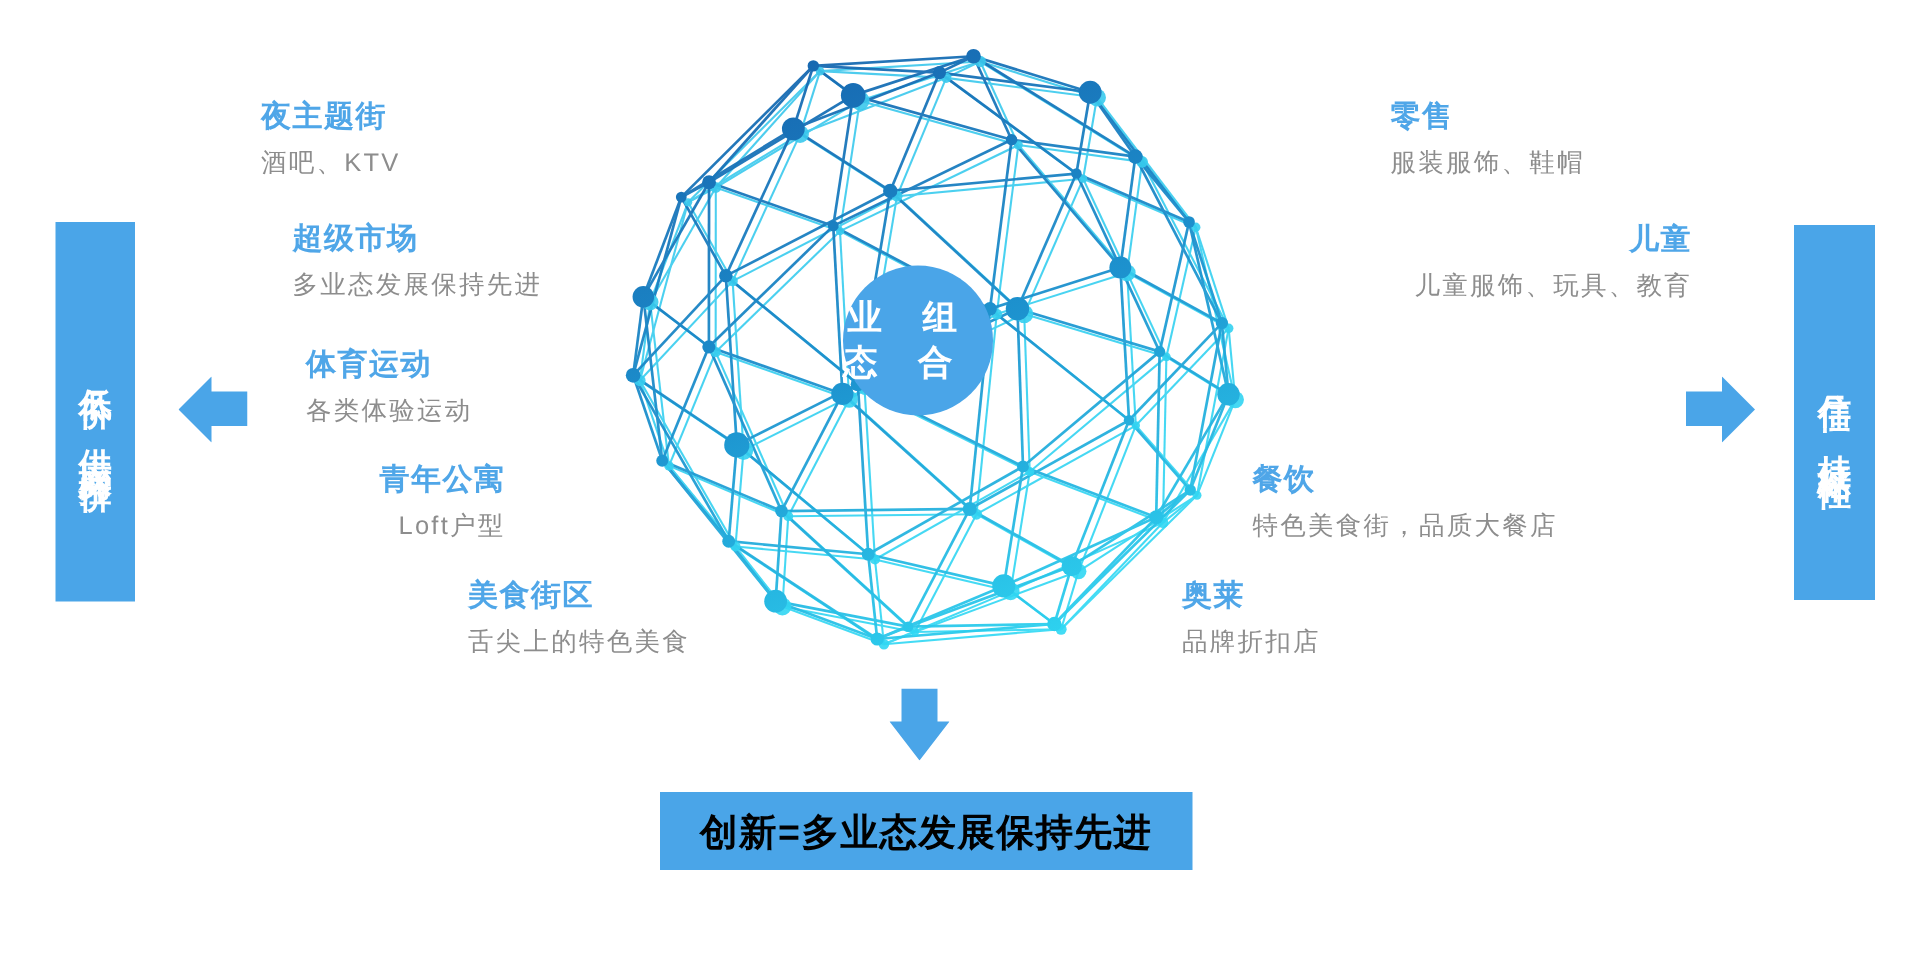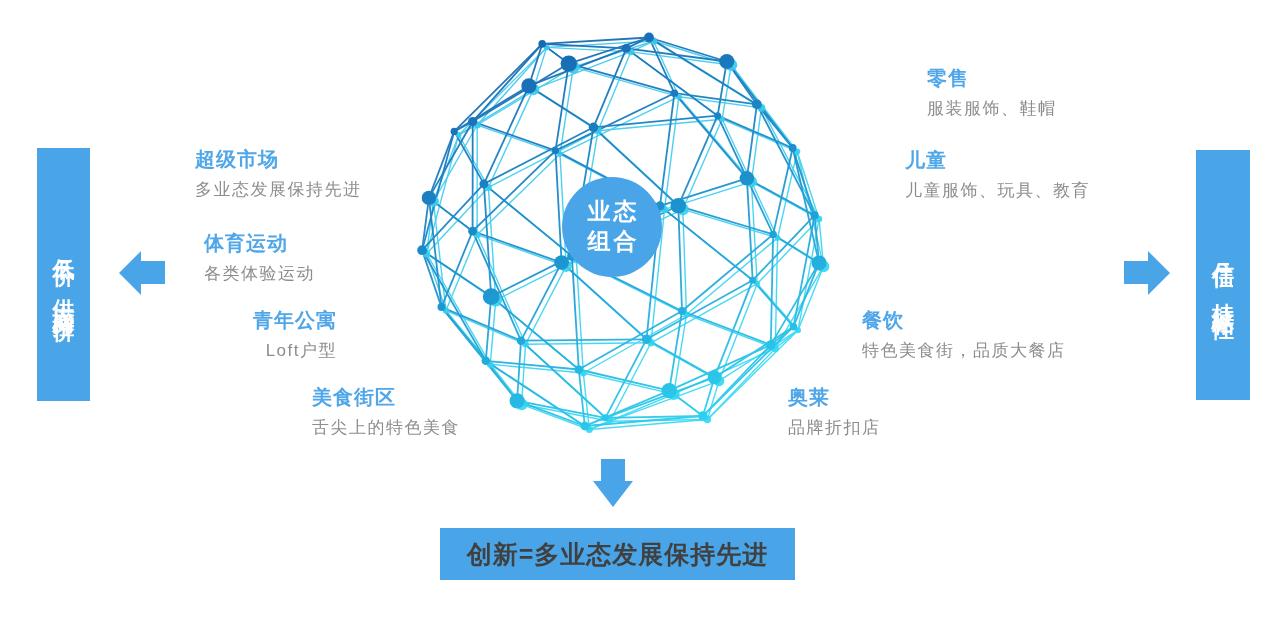--- a/index.html
+++ b/index.html
@@ -20,50 +20,49 @@
     width: 1280px; height: 639px;
     pointer-events: none;
   }
   
   .center-badge {
     position: absolute;
     left: 562px; top: 177px;
     width: 100px; height: 100px;
     border-radius: 50%;
     background: var(--accent, #4aa5e8);
-    display: flex; flex-direction: column;
+    display: flex; flex-direction: row;
     align-items: center; justify-content: center;
     color: #ffffff;
     font-size: 23px; font-weight: bold;
     letter-spacing: 3px; line-height: 1.3;
     text-indent: 3px; 
-    text-align: right;
   }
   
   .cat-item { position: absolute; white-space: nowrap; }
   .cat-title {
     font-size: 20px; font-weight: bold;
     color: var(--heading, #4fa6e8);
     letter-spacing: 1px; line-height: 24px;
   }
   .cat-desc {
     font-size: 17px;
     color: var(--desc-gray, #8d8d8d);
     letter-spacing: 1.5px; line-height: 20px;
     margin-top: 9px;
   }
   .li-0 { left: 174px; top: 66px; }
   .li-1 { left: 195px; top: 147px; }
   .li-2 { left: 204px; top: 231px; }
   .li-3 { left: 253px; top: 308px; text-align: right; }
   .li-4 { left: 312px; top: 385px; }
   .ri-0 { left: 927px; top: 66px; }
-  .ri-1 { left: 905px; top: 148px; }
+  .ri-1 { left: 943px; top: 148px; text-align: right; }
   .ri-2 { left: 870px; top: 231px; }
-  .ri-3 { left: 835px; top: 308px; margin-left: 27px; }
+  .ri-3 { left: 835px; top: 308px; }
   .ri-4 { left: 788px; top: 385px; }
   
   .v-banner {
     position: absolute;
     background: var(--accent, #4aa5e8);
     display: flex; align-items: center; justify-content: center;
   }
   .v-banner span {
     writing-mode: vertical-rl;
     text-orientation: upright;
@@ -71,21 +70,21 @@
     font-size: 22px; font-weight: bold;
     letter-spacing: 5px; line-height: 1;
   }
   .banner-left  { left: 37px;   top: 148px; width: 53px; height: 253px; }
   .banner-right { left: 1196px; top: 150px; width: 54px; height: 250px; }
   .banner-bottom {
     position: absolute;
     left: 440px; top: 528px; width: 355px; height: 52px;
     background: var(--accent, #4aa5e8);
     display: flex; align-items: center; justify-content: center;
-    color: #404040; font-size: 25px; font-weight: bold;
+    color: #000000; font-size: 25px; font-weight: bold;
     letter-spacing: 1px; white-space: nowrap; text-align: center;
   }
   
   .block-arrow { position: absolute; }
   .arrow-left-pos  { left: 119px;  top: 251px; }
   .arrow-right-pos { left: 1124px; top: 251px; }
   .arrow-down-pos  { left: 593px;  top: 459px; }
   .block-arrow polygon { fill: var(--accent, #4aa5e8); }
 </style>
 </head>
@@ -437,20 +436,24 @@
         <circle cx="752.7" cy="280.2" r="3.5"></circle>
         <circle cx="814.6" cy="215.4" r="4.1"></circle>
       </g>
     </svg>
 
   <div class="center-badge">
     <div>业态</div>
     <div>组合</div>
   </div>
 
+  <div class="cat-item li-0">
+    <div class="cat-title">夜主题街</div>
+    <div class="cat-desc">酒吧、KTV</div>
+  </div>
   <div class="cat-item li-1">
     <div class="cat-title">超级市场</div>
     <div class="cat-desc">多业态发展保持先进</div>
   </div>
   <div class="cat-item li-2">
     <div class="cat-title">体育运动</div>
     <div class="cat-desc">各类体验运动</div>
   </div>
   <div class="cat-item li-3">
     <div class="cat-title">青年公寓</div>

